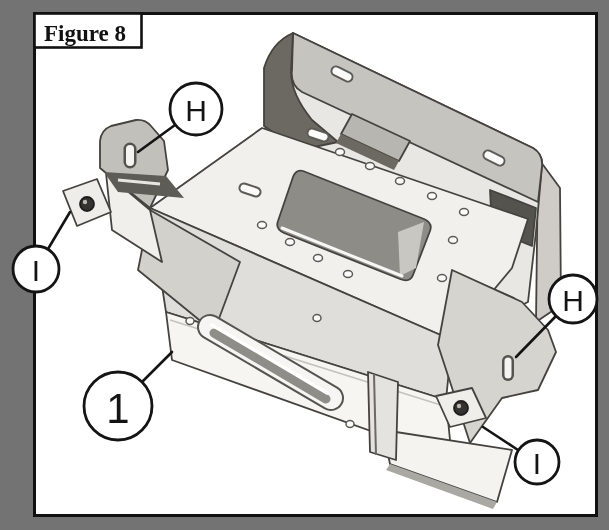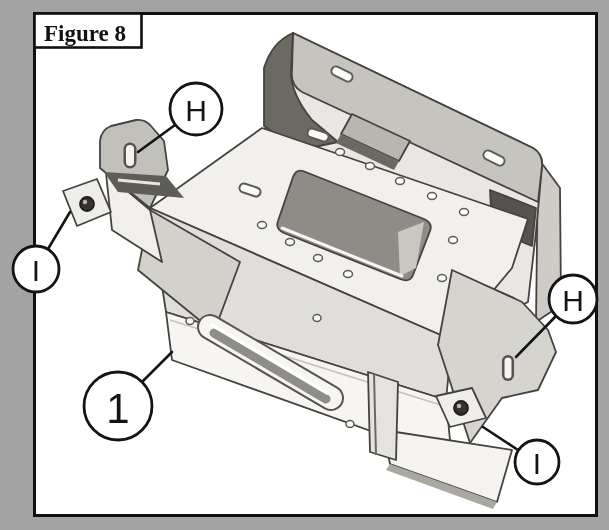--- a/index.html
+++ b/index.html
@@ -1,20 +1,20 @@
 <!DOCTYPE html>
 <html><head>
 <meta charset="utf-8">
 <style>
   html, body { margin: 0; padding: 0; background: #ffffff; }
   .stage {
     position: relative;
     width: 609px;
     height: 530px;
-    background: #a3a3a3;
+    background: #737373;
     overflow: hidden;
     font-family: "Liberation Sans", sans-serif;
   }
   svg { position: absolute; top: 0; left: 0; }
   .figure-label-text {
     font-family: "Liberation Serif", serif;
     font-weight: bold;
     font-size: 23px;
     fill: #111111;
   }

